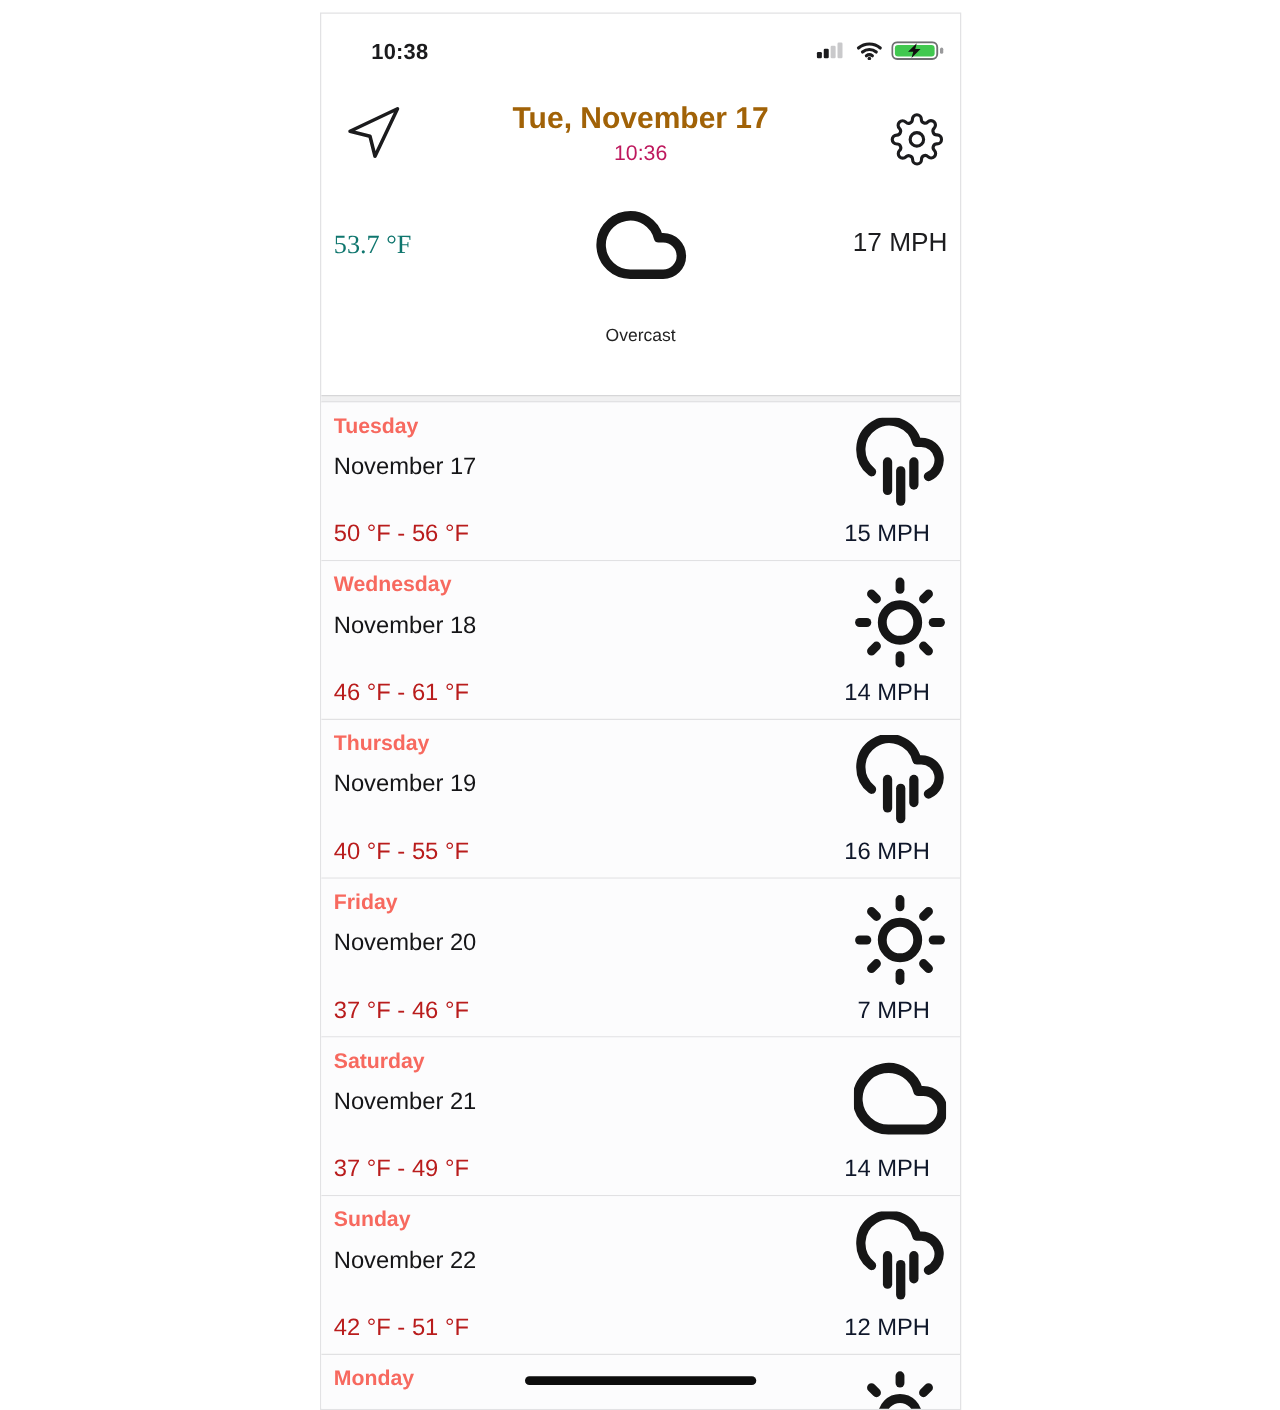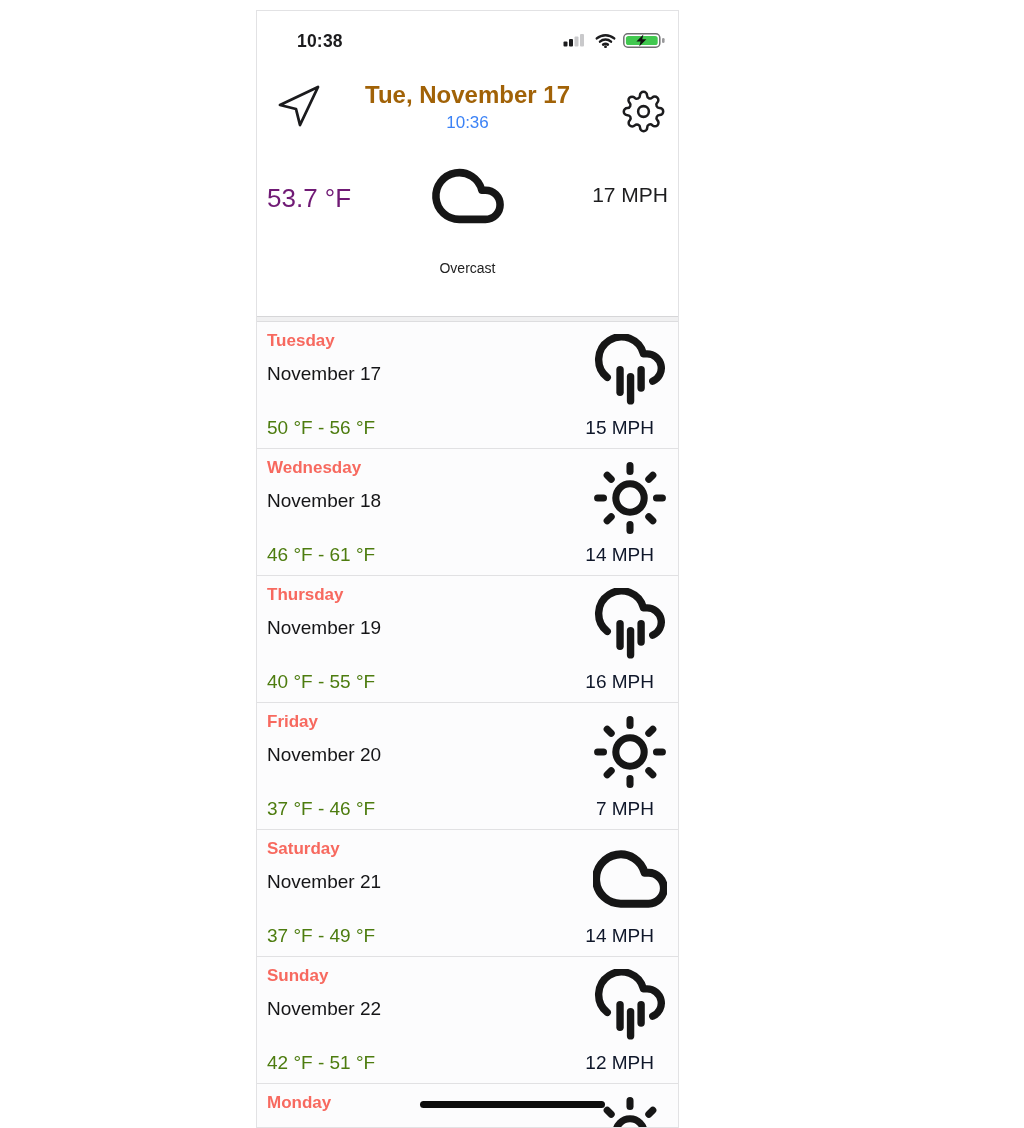--- a/index.html
+++ b/index.html
@@ -1,42 +1,42 @@
 <!DOCTYPE html>
 <html><head>
 <meta charset="utf-8">
 <style>
   html,body{margin:0;padding:0;background:#ffffff;width:1024px;height:1128px;
     font-family:"Liberation Sans","DejaVu Sans",sans-serif;color:#1b1b1d;}
-  .phone{position:absolute;left:256px;top:10px;width:423px;height:1118px;
+  .phone{position:absolute;left:256px;top:10px;width:513px;height:1118px;
     box-sizing:border-box;border:1px solid #e2e2e4;background:#ffffff;overflow:hidden;}
   
   .status-bar{position:relative;height:44px;}
   .sb-time{position:absolute;left:40px;top:20px;font-size:17.5px;font-weight:700;letter-spacing:.2px;}
   .sb-icons{position:absolute;right:12px;top:21px;display:flex;align-items:center;gap:6px;}
   
   .header{position:relative;height:96px;}
   .loc-btn{position:absolute;left:17px;top:27px;width:48px;height:50px;background:none;border:none;padding:0;cursor:pointer;}
   .gear-btn{position:absolute;right:13px;top:35px;width:43px;height:43px;background:none;border:none;padding:0;cursor:pointer;}
   .h-title{position:absolute;left:0;right:0;top:26px;text-align:center;
     font-size:24px;font-weight:700;color:#a16207;}
-  .h-sub{position:absolute;left:0;right:0;top:58px;text-align:center;font-size:17px;color:#3b82f6;}
+  .h-sub{position:absolute;left:0;right:0;top:58px;text-align:center;font-size:17px;color:#be185d;}
   
   .hero{position:relative;height:165px;}
-  .hero-temp{position:absolute;left:10px;top:32px;font-size:26px;color:#701a75;}
+  .hero-temp{position:absolute;left:10px;top:32px;font-size:21px;color:#0f766e;font-family:Liberation Serif, serif;}
   .hero-wind{position:absolute;right:10px;top:32px;font-size:21px;color:#1d1d1f;}
   .hero-icon{position:absolute;left:50%;margin-left:-48px;top:10px;width:96px;height:70px;}
   .hero-cond{position:absolute;left:0;right:0;top:109px;text-align:center;font-size:14px;color:#222;}
   
   .divider{height:4px;background:#f0f0f1;border-top:1px solid #d6d6d8;border-bottom:1px solid #dddddf;box-sizing:content-box;}
   
   .row{position:relative;height:127px;background:#fcfcfd;border-bottom:1px solid #e1e1e3;box-sizing:border-box;cursor:pointer;}
   .row .day{position:absolute;left:10px;top:9px;font-size:17px;font-weight:700;color:#f7695f;}
   .row .date{position:absolute;left:10px;top:41px;font-size:19px;color:#151517;}
-  .row .range{position:absolute;left:10px;bottom:9px;font-size:19px;color:#4d7c0f;}
+  .row .range{position:absolute;left:10px;bottom:9px;font-size:19px;color:#b91c1c;}
   .row .wicon{position:absolute;right:11px;top:12px;width:74px;height:74px;}
   .row .wind{position:absolute;right:24px;bottom:9px;font-size:19px;color:#0f172a;}
   .home-indicator{position:absolute;left:163px;top:1090px;width:185px;height:7px;border-radius:4px;background:#0d0d0d;}
   .defs-hidden{position:absolute;width:0;height:0;overflow:hidden;}
 </style>
 </head>
 <body>
 
 <svg class="defs-hidden" aria-hidden="true">
   <defs>

